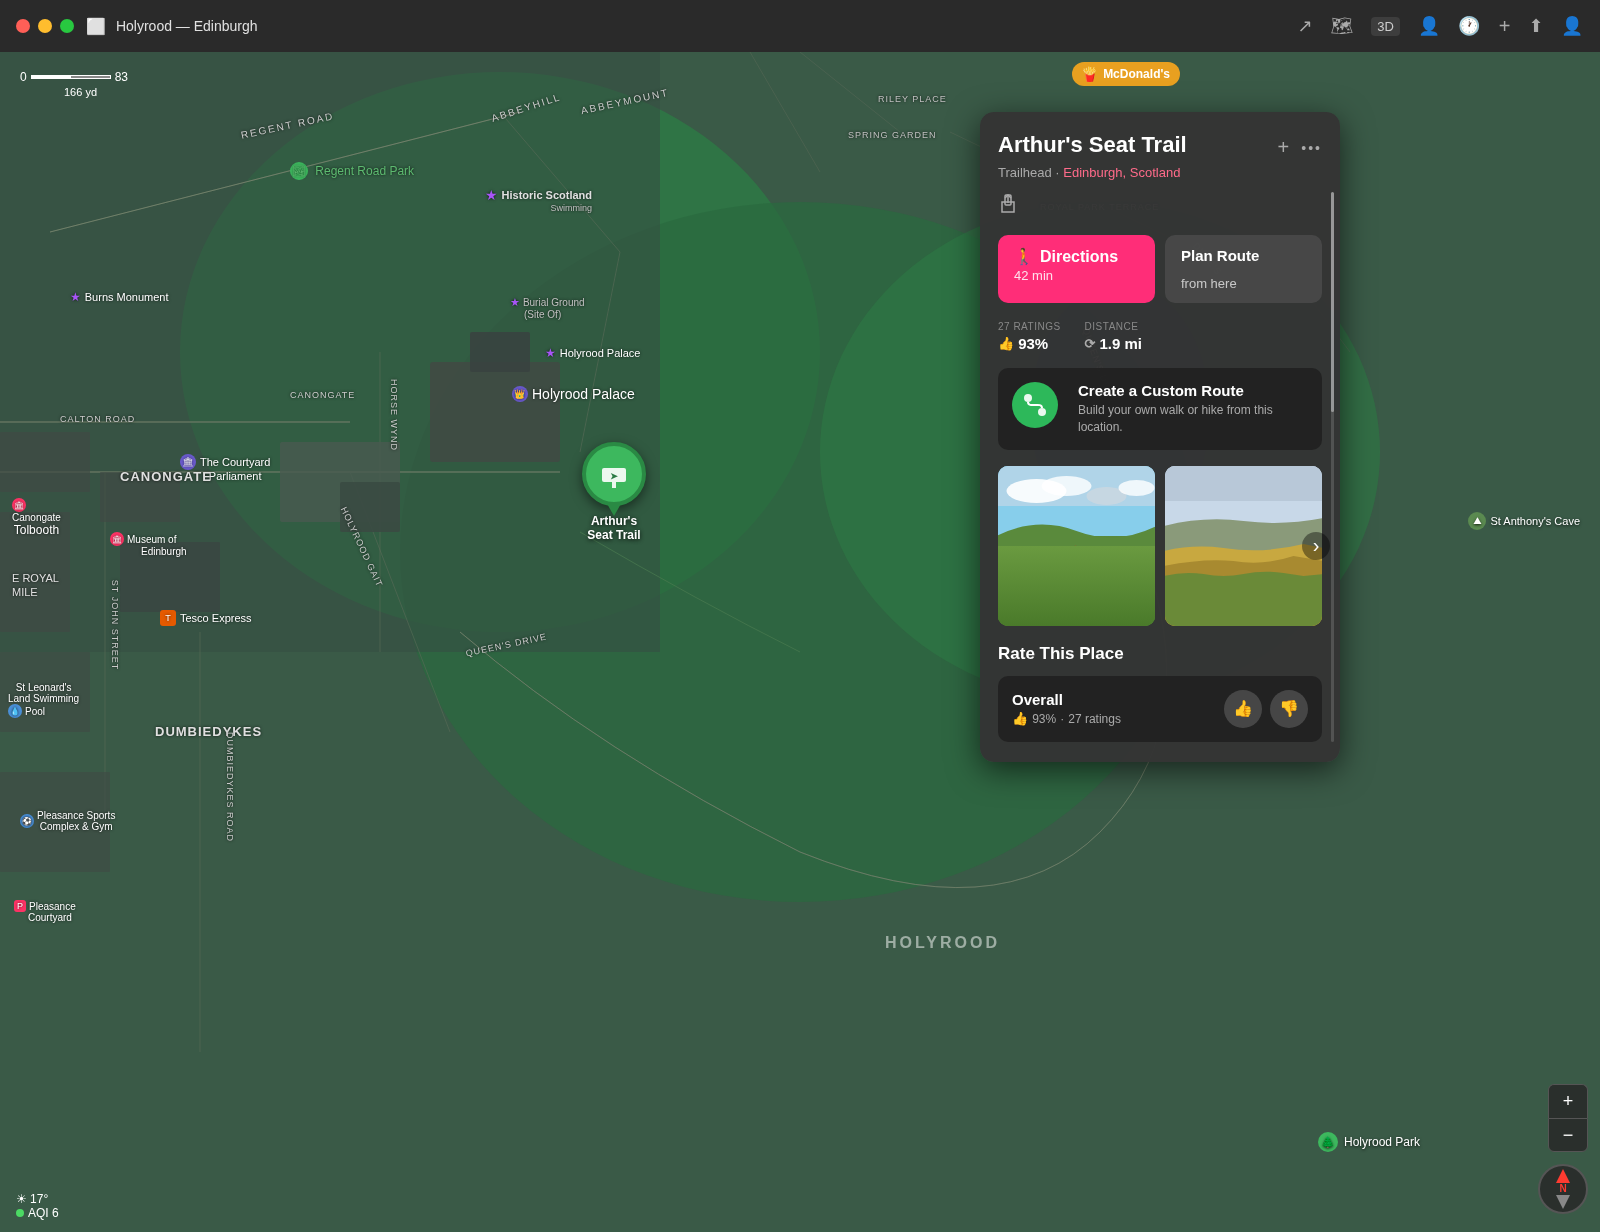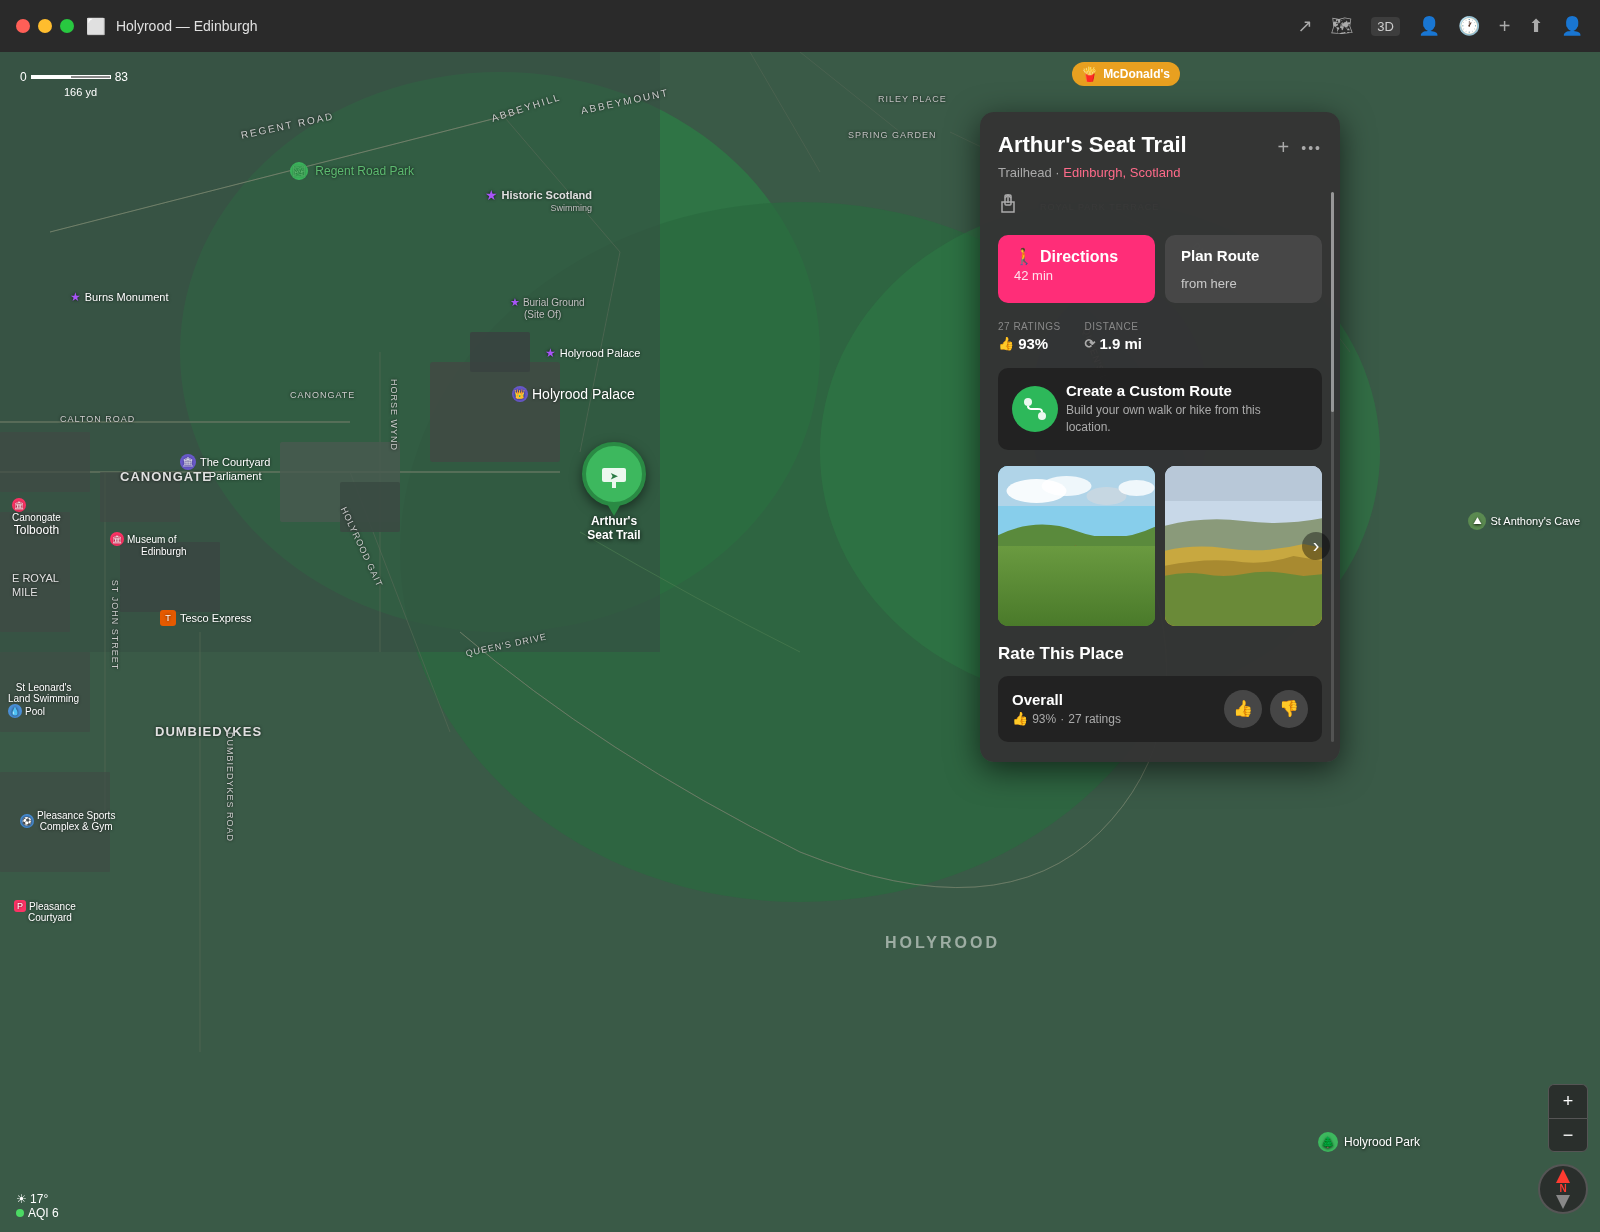--- a/index.html
+++ b/index.html
@@ -404,22 +404,22 @@
     }
     .thumb-icon { color: #ff6b8a; font-size: 13px; }
     .distance-icon { color: #aaa; font-size: 13px; }
 
     
     .custom-route-card {
       background: rgba(30,30,30,0.8);
       border-radius: 10px;
       padding: 14px 14px;
       display: flex;
-      align-items: center;
-      gap: 8px;
+      align-items: flex-start;
+      gap: 20px;
       margin-bottom: 16px;
     }
     .custom-route-icon {
       width: 46px; height: 46px;
       border-radius: 50%;
       background: #2db85a;
       display: flex;
       align-items: center;
       justify-content: center;
       font-size: 22px;

